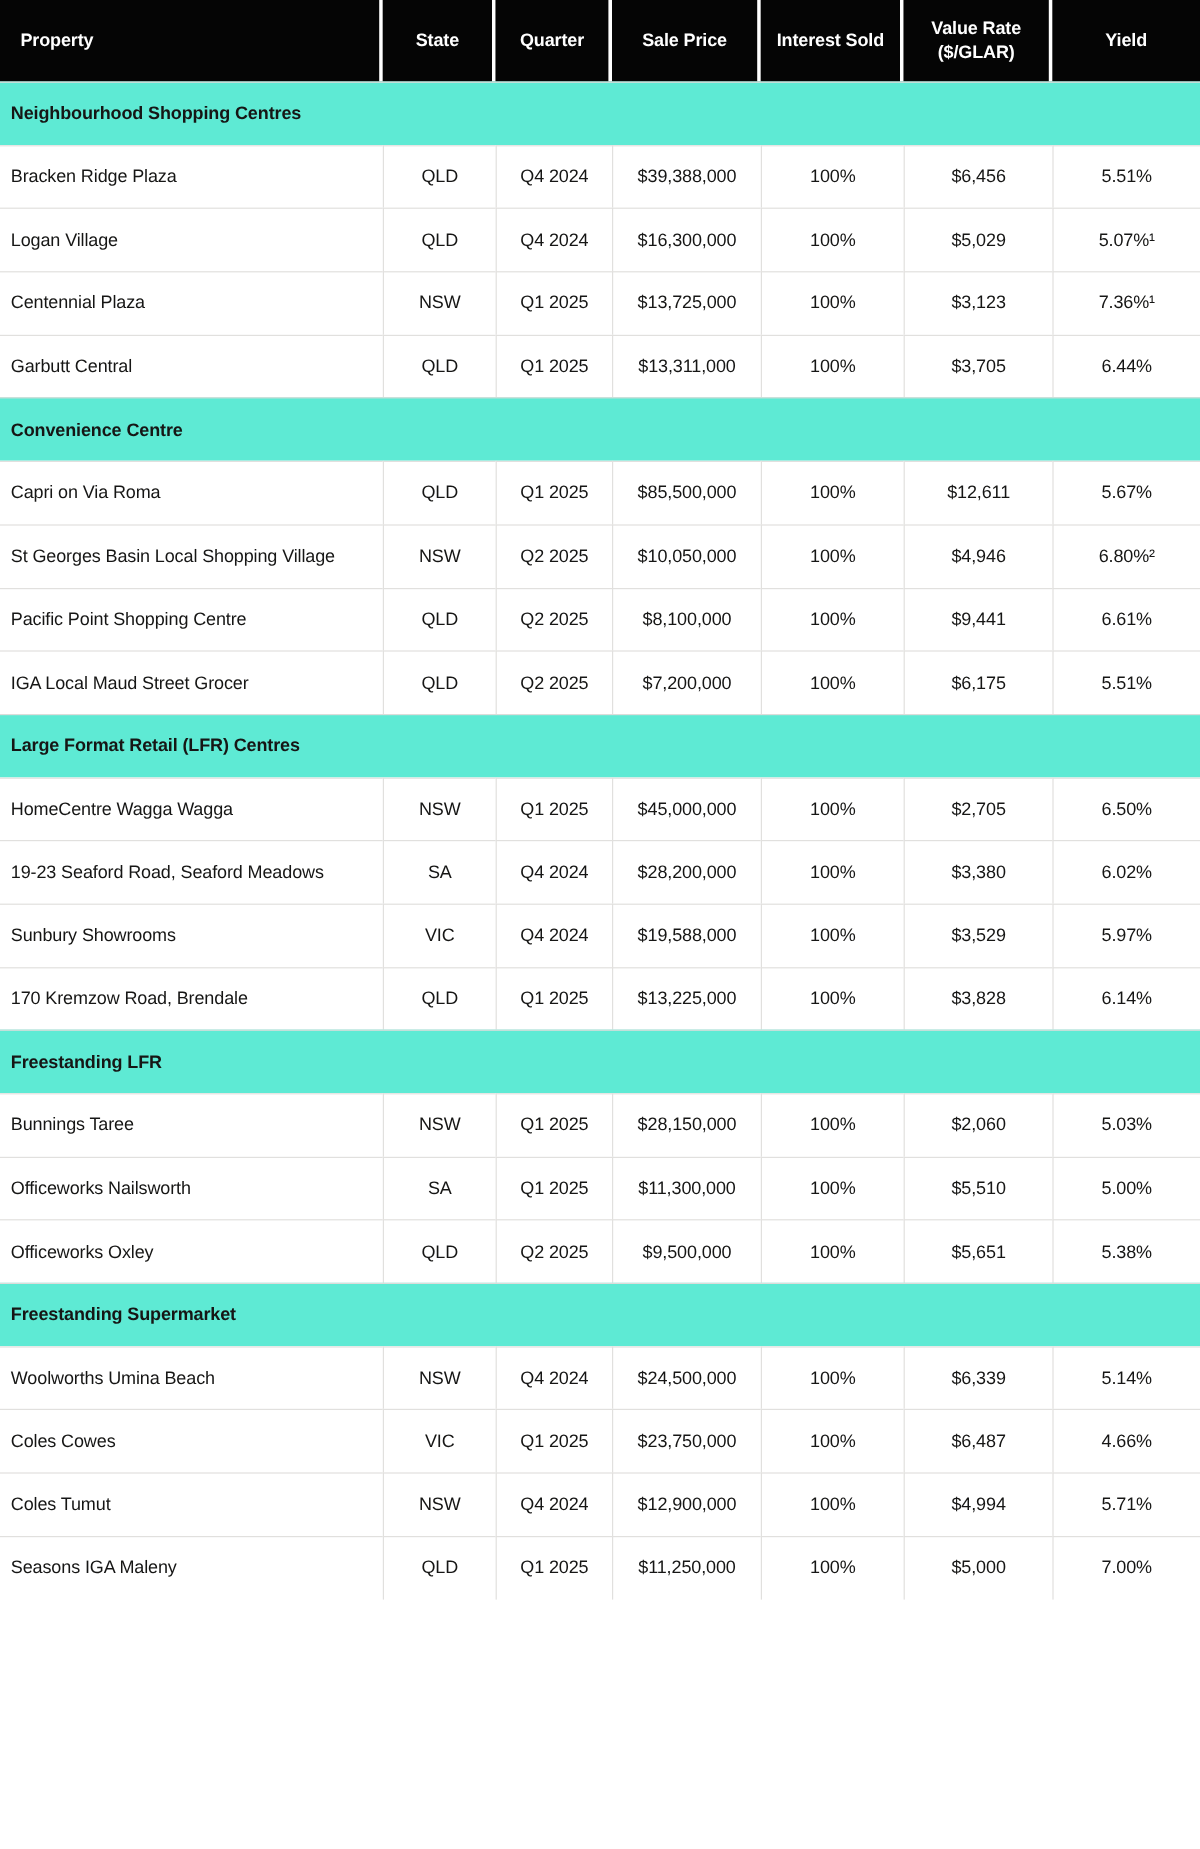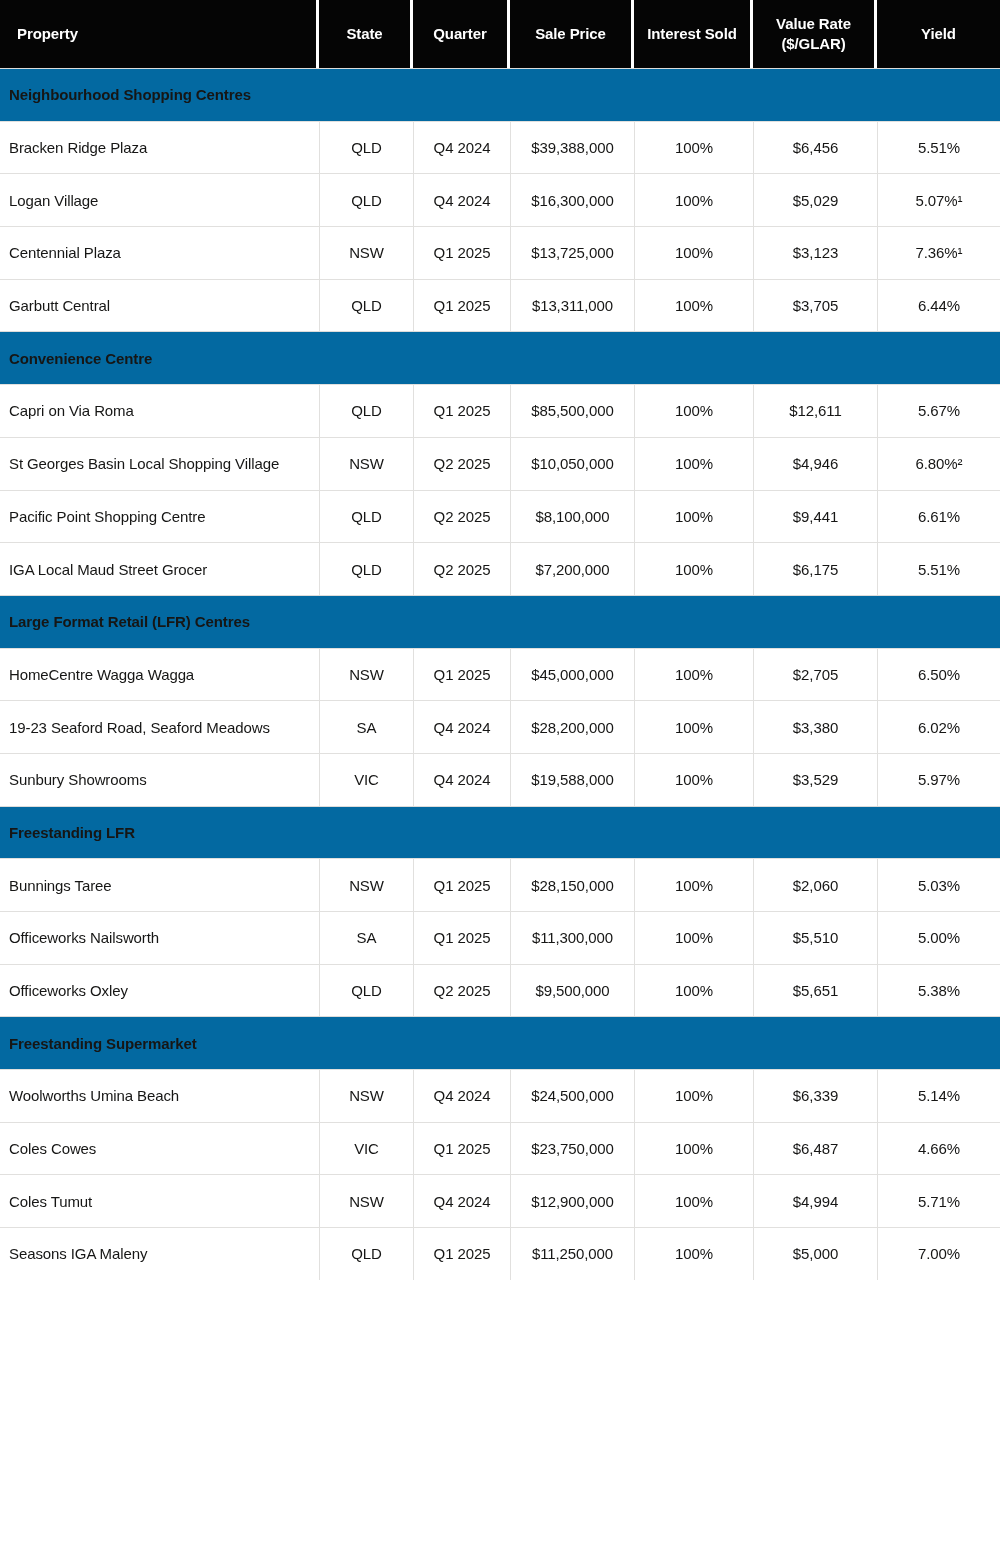--- a/index.html
+++ b/index.html
@@ -53,21 +53,21 @@
     overflow: hidden;
   }
   tbody tr.data-row td.col-0 {
     text-align: left;
     padding-left: 9px;
   }
   tbody tr.data-row td + td {
     border-left: 1px solid #e1e0de;
   }
   tbody tr.section-row td {
-    background: #0369a1;
+    background: #5eead4;
     font-weight: 700;
     text-align: left;
     padding-left: 9px;
     border-top: 1px solid #dddcda;
   }
 </style>
 </head>
 <body>
 
 <table class="sales-table">
@@ -194,20 +194,29 @@
       </tr>
       <tr class="data-row">
         <td class="col-0">Sunbury Showrooms</td>
         <td class="col-1">VIC</td>
         <td class="col-2">Q4 2024</td>
         <td class="col-3">$19,588,000</td>
         <td class="col-4">100%</td>
         <td class="col-5">$3,529</td>
         <td class="col-6">5.97%</td>
       </tr>
+      <tr class="data-row">
+        <td class="col-0">170 Kremzow Road, Brendale</td>
+        <td class="col-1">QLD</td>
+        <td class="col-2">Q1 2025</td>
+        <td class="col-3">$13,225,000</td>
+        <td class="col-4">100%</td>
+        <td class="col-5">$3,828</td>
+        <td class="col-6">6.14%</td>
+      </tr>
       <tr class="section-row">
         <td colspan="7">Freestanding LFR</td>
       </tr>
       <tr class="data-row">
         <td class="col-0">Bunnings Taree</td>
         <td class="col-1">NSW</td>
         <td class="col-2">Q1 2025</td>
         <td class="col-3">$28,150,000</td>
         <td class="col-4">100%</td>
         <td class="col-5">$2,060</td>

